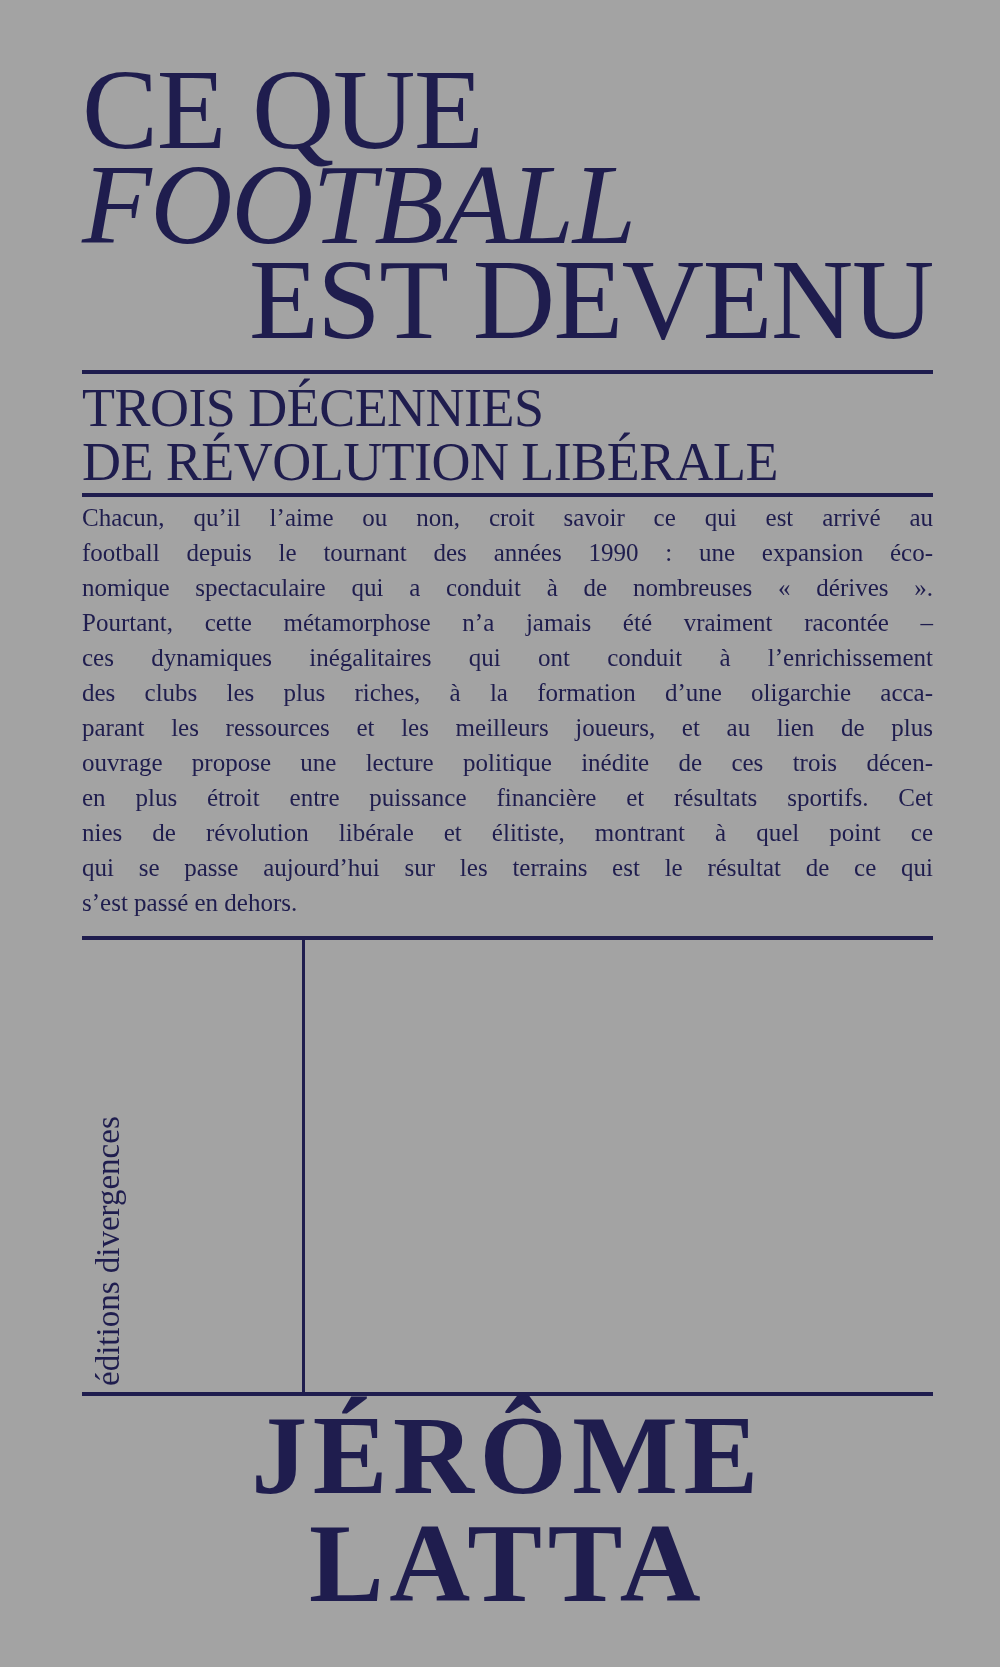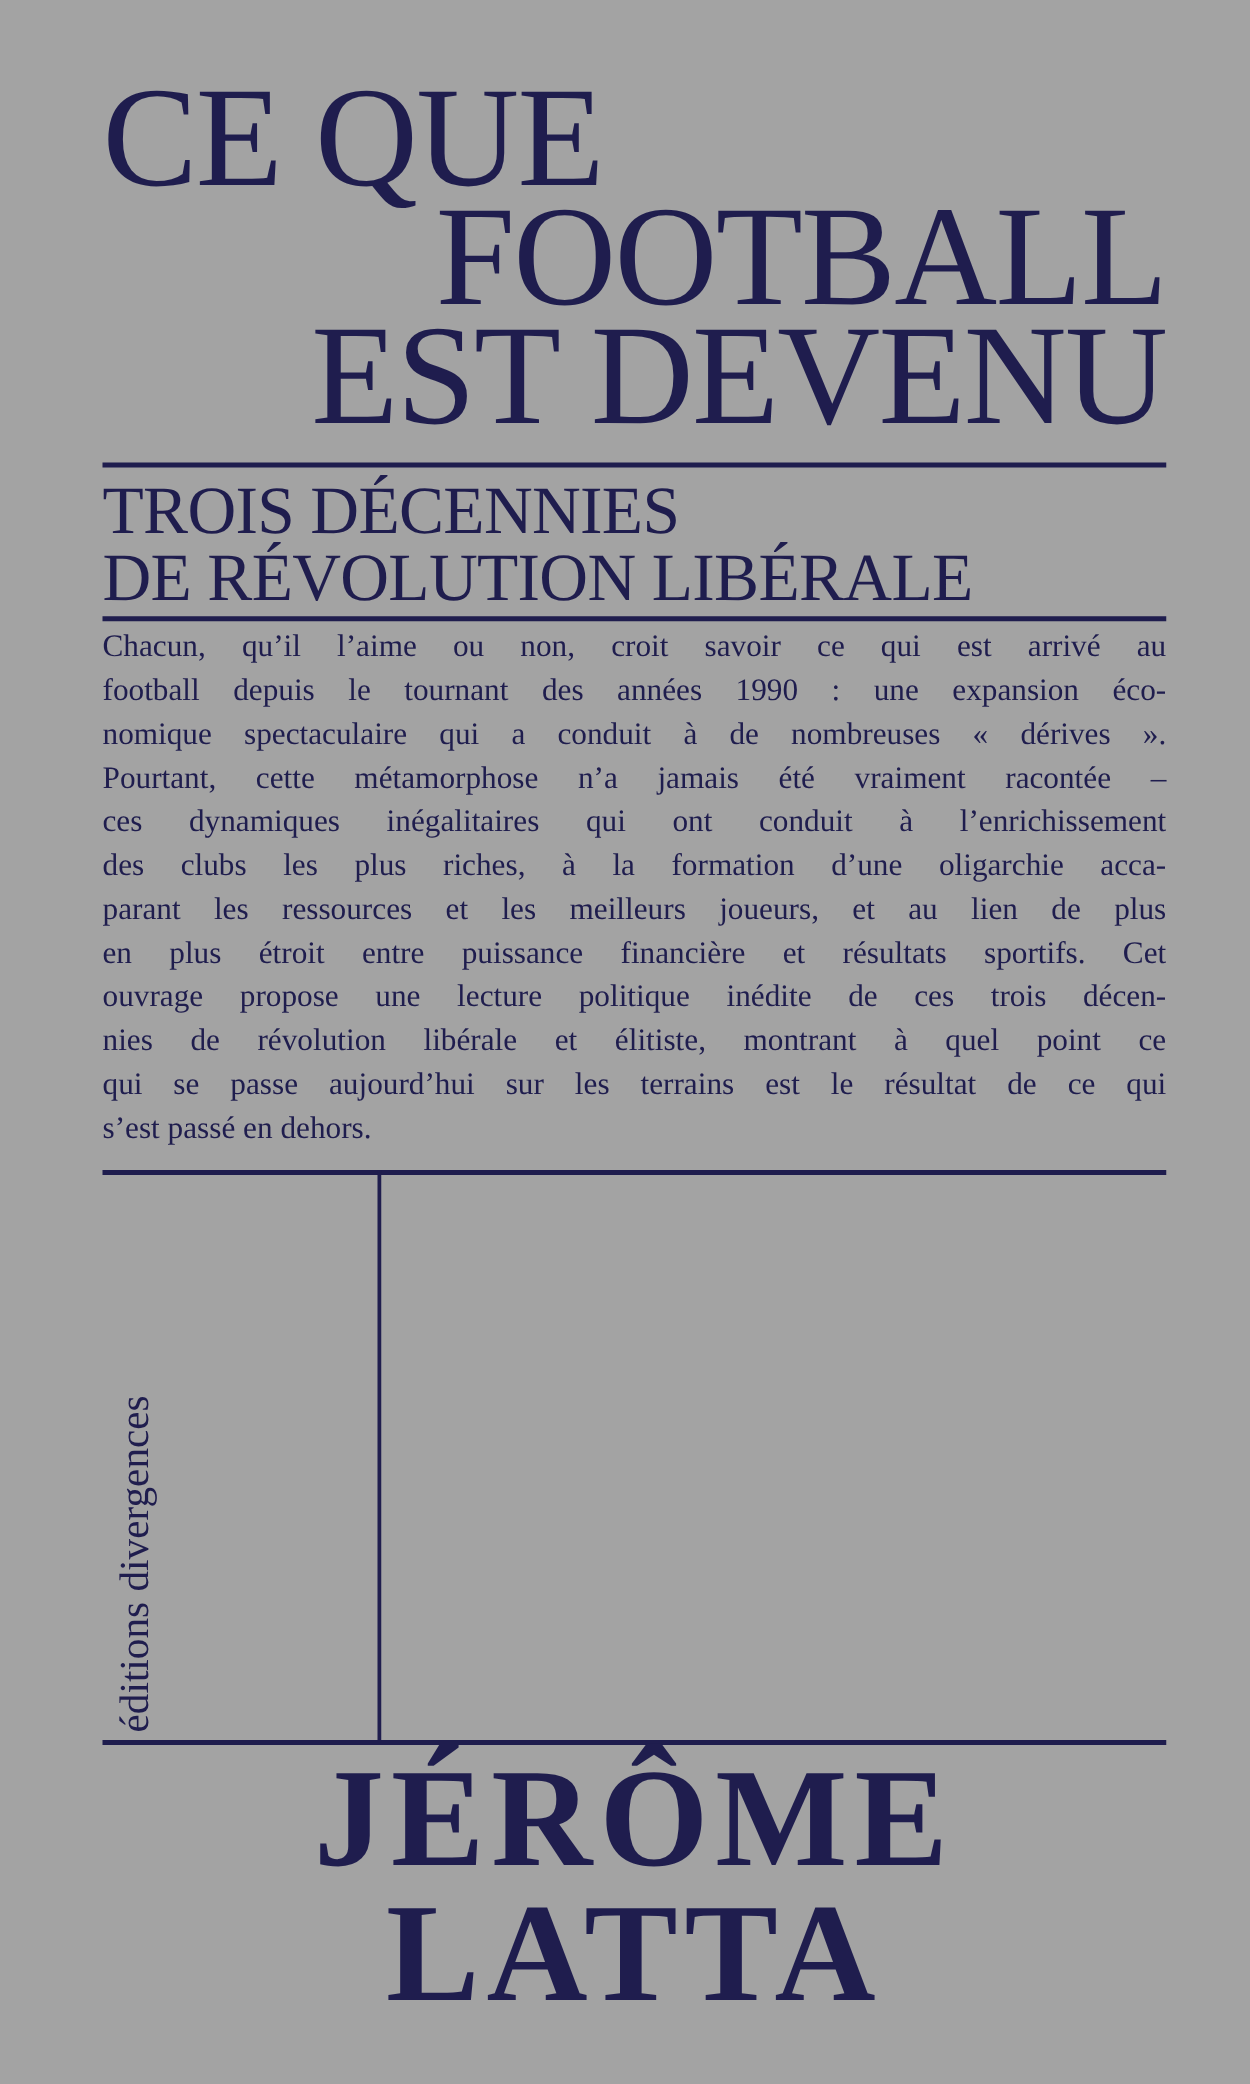--- a/index.html
+++ b/index.html
@@ -16,21 +16,21 @@
 
   
   .title {
     position: absolute; left: 82px; width: 851px; top: 62px;
     font-size: 114px; line-height: 95px;
     letter-spacing: -0.012em;
     font-weight: normal;
   }
   .title .t-line { height: 95px; white-space: nowrap; }
   .title .t-line1 { display: flex; justify-content: space-between; }
-  .title .t-line2 { text-align: right; }
+  .title .t-line2 { text-align: left; font-style: italic; }
   .title .t-line3 { text-align: right; }
 
   
   .rule { position: absolute; left: 82px; width: 851px; height: 4px; background: #1F1D4E; }
   .rule-1 { top: 370px; }
   .rule-2 { top: 493px; }
   .rule-3 { top: 936px; }
   .rule-4 { top: 1392px; }
 
   
@@ -95,22 +95,22 @@
   <div class="rule rule-2"></div>
 
   <div class="blurb">
     <div class="b-line">Chacun, qu’il l’aime ou non, croit savoir ce qui est arrivé au</div>
     <div class="b-line">football depuis le tournant des années 1990 : une expansion éco-</div>
     <div class="b-line">nomique spectaculaire qui a conduit à de nombreuses « dérives ».</div>
     <div class="b-line">Pourtant, cette métamorphose n’a jamais été vraiment racontée –</div>
     <div class="b-line">ces dynamiques inégalitaires qui ont conduit à l’enrichissement</div>
     <div class="b-line">des clubs les plus riches, à la formation d’une oligarchie acca-</div>
     <div class="b-line">parant les ressources et les meilleurs joueurs, et au lien de plus</div>
+    <div class="b-line">ouvrage propose une lecture politique inédite de ces trois décen-</div>
     <div class="b-line">en plus étroit entre puissance financière et résultats sportifs. Cet</div>
-    <div class="b-line">ouvrage propose une lecture politique inédite de ces trois décen-</div>
     <div class="b-line">nies de révolution libérale et élitiste, montrant à quel point ce</div>
     <div class="b-line">qui se passe aujourd’hui sur les terrains est le résultat de ce qui</div>
     <div class="b-line b-last">s’est passé en dehors.</div>
   </div>
 
   <div class="rule rule-3"></div>
 
   <div class="vertical-divider"></div>
 
   <div class="publisher">éditions divergences</div>

